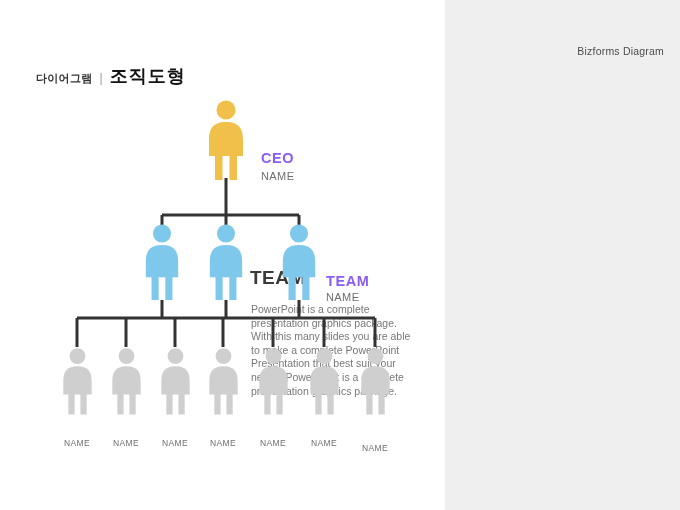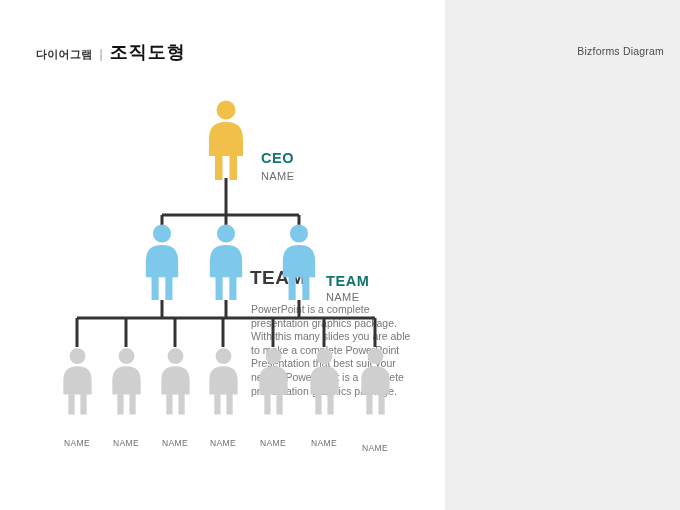--- a/index.html
+++ b/index.html
@@ -66,20 +66,21 @@
   #header-sep {
     font-size: 12px;
     color: #999999;
     margin: 0 7px;
   }
   #header-title {
     font-size: 18px;
     font-weight: bold;
     color: #111111;
     letter-spacing: 1px;
+    margin-top: 24px;
   }
   #brand {
     position: absolute;
     right: 16px;
     top: 45px;
     font-size: 10.5px;
     font-weight: normal;
     color: #4c4c4c;
     letter-spacing: 0.2px;
   }
@@ -102,21 +103,21 @@
     position: absolute;
   }
   .label {
     position: absolute;
     color: #3f3f3f;
     white-space: nowrap;
   }
   .label-big {
     font-size: 14.5px;
     font-weight: bold;
-    color: #0f766e;
+    color: #8b5cf6;
     letter-spacing: 0.6px;
   }
   .label-sub {
     font-size: 11px;
     color: #6e6e6e;
     letter-spacing: 0.4px;
   }
   .label-name {
     font-size: 8.5px;
     color: #6e6e6e;

